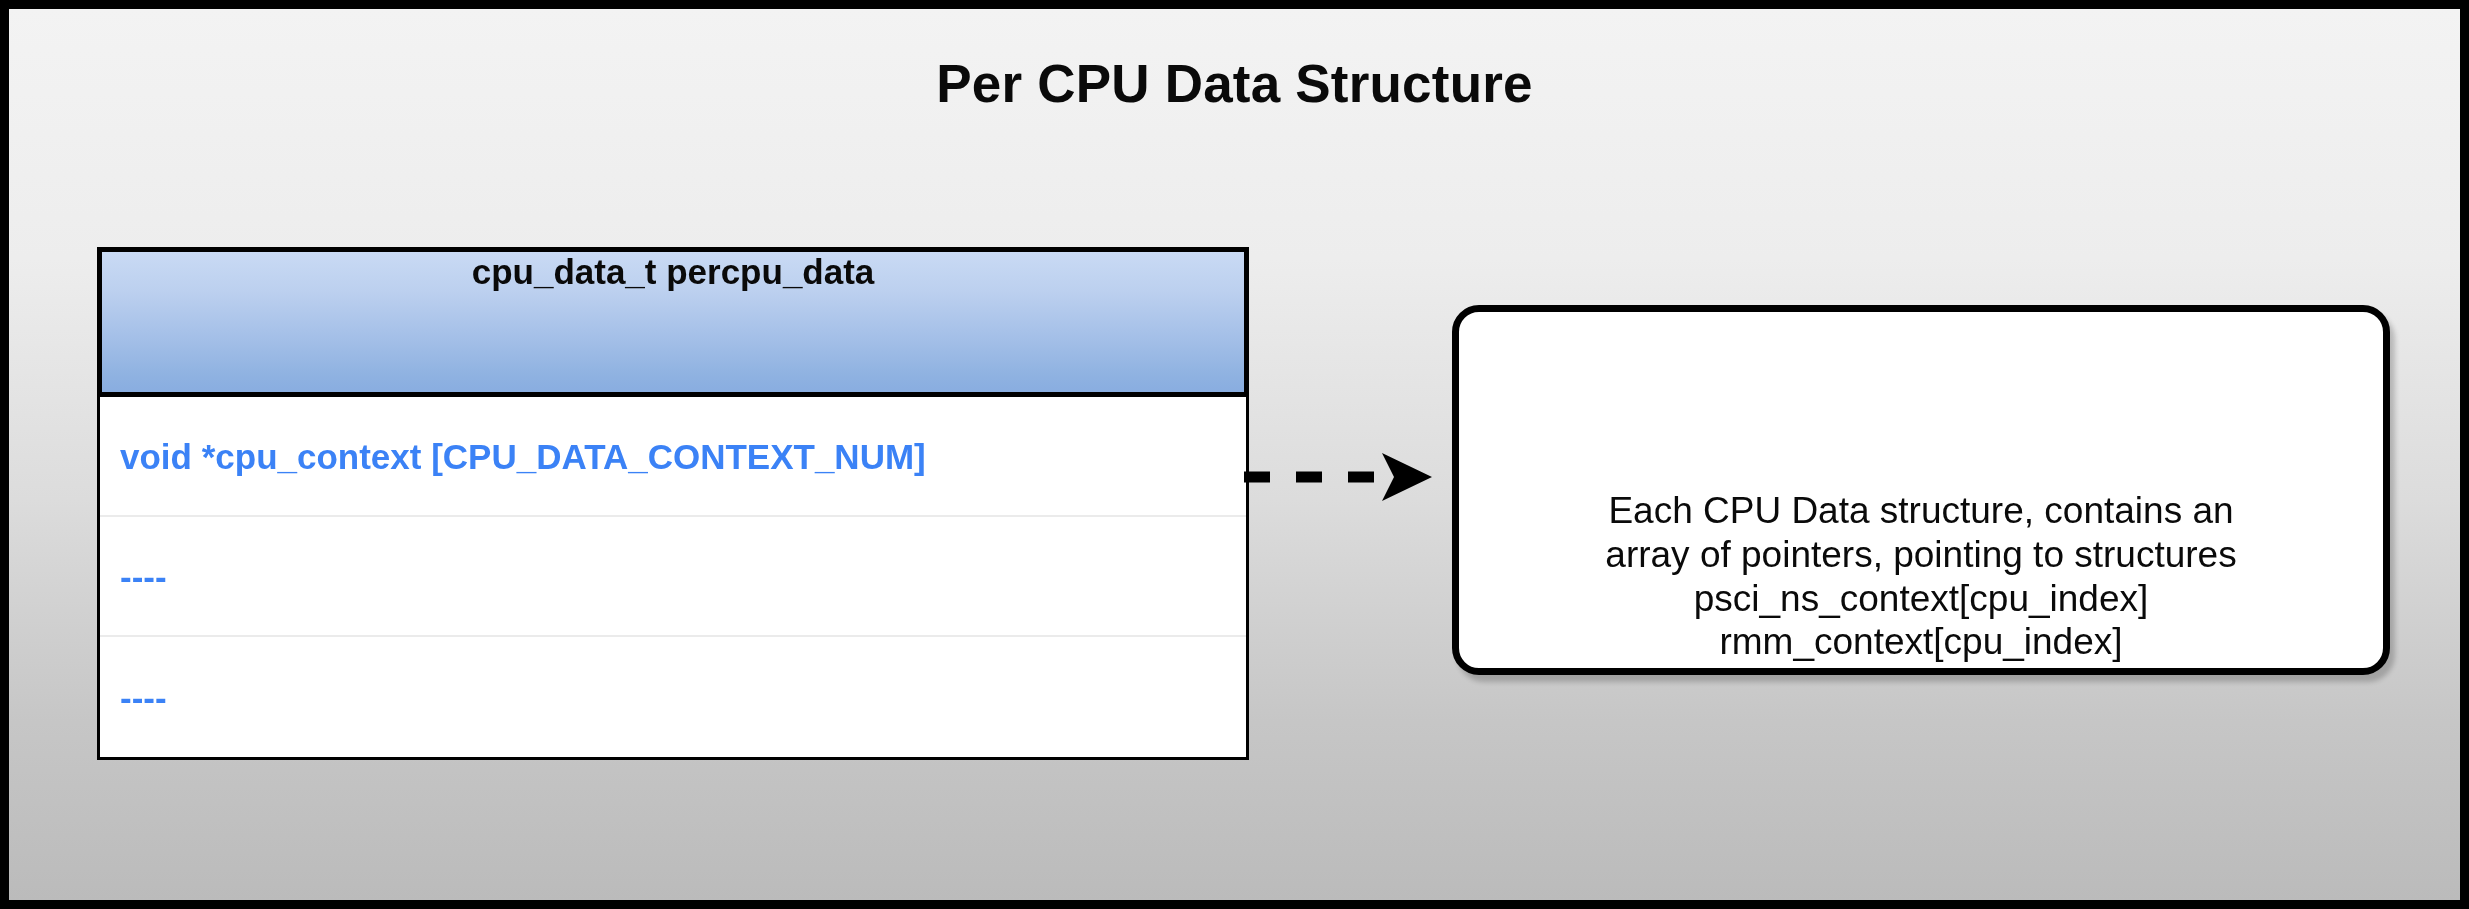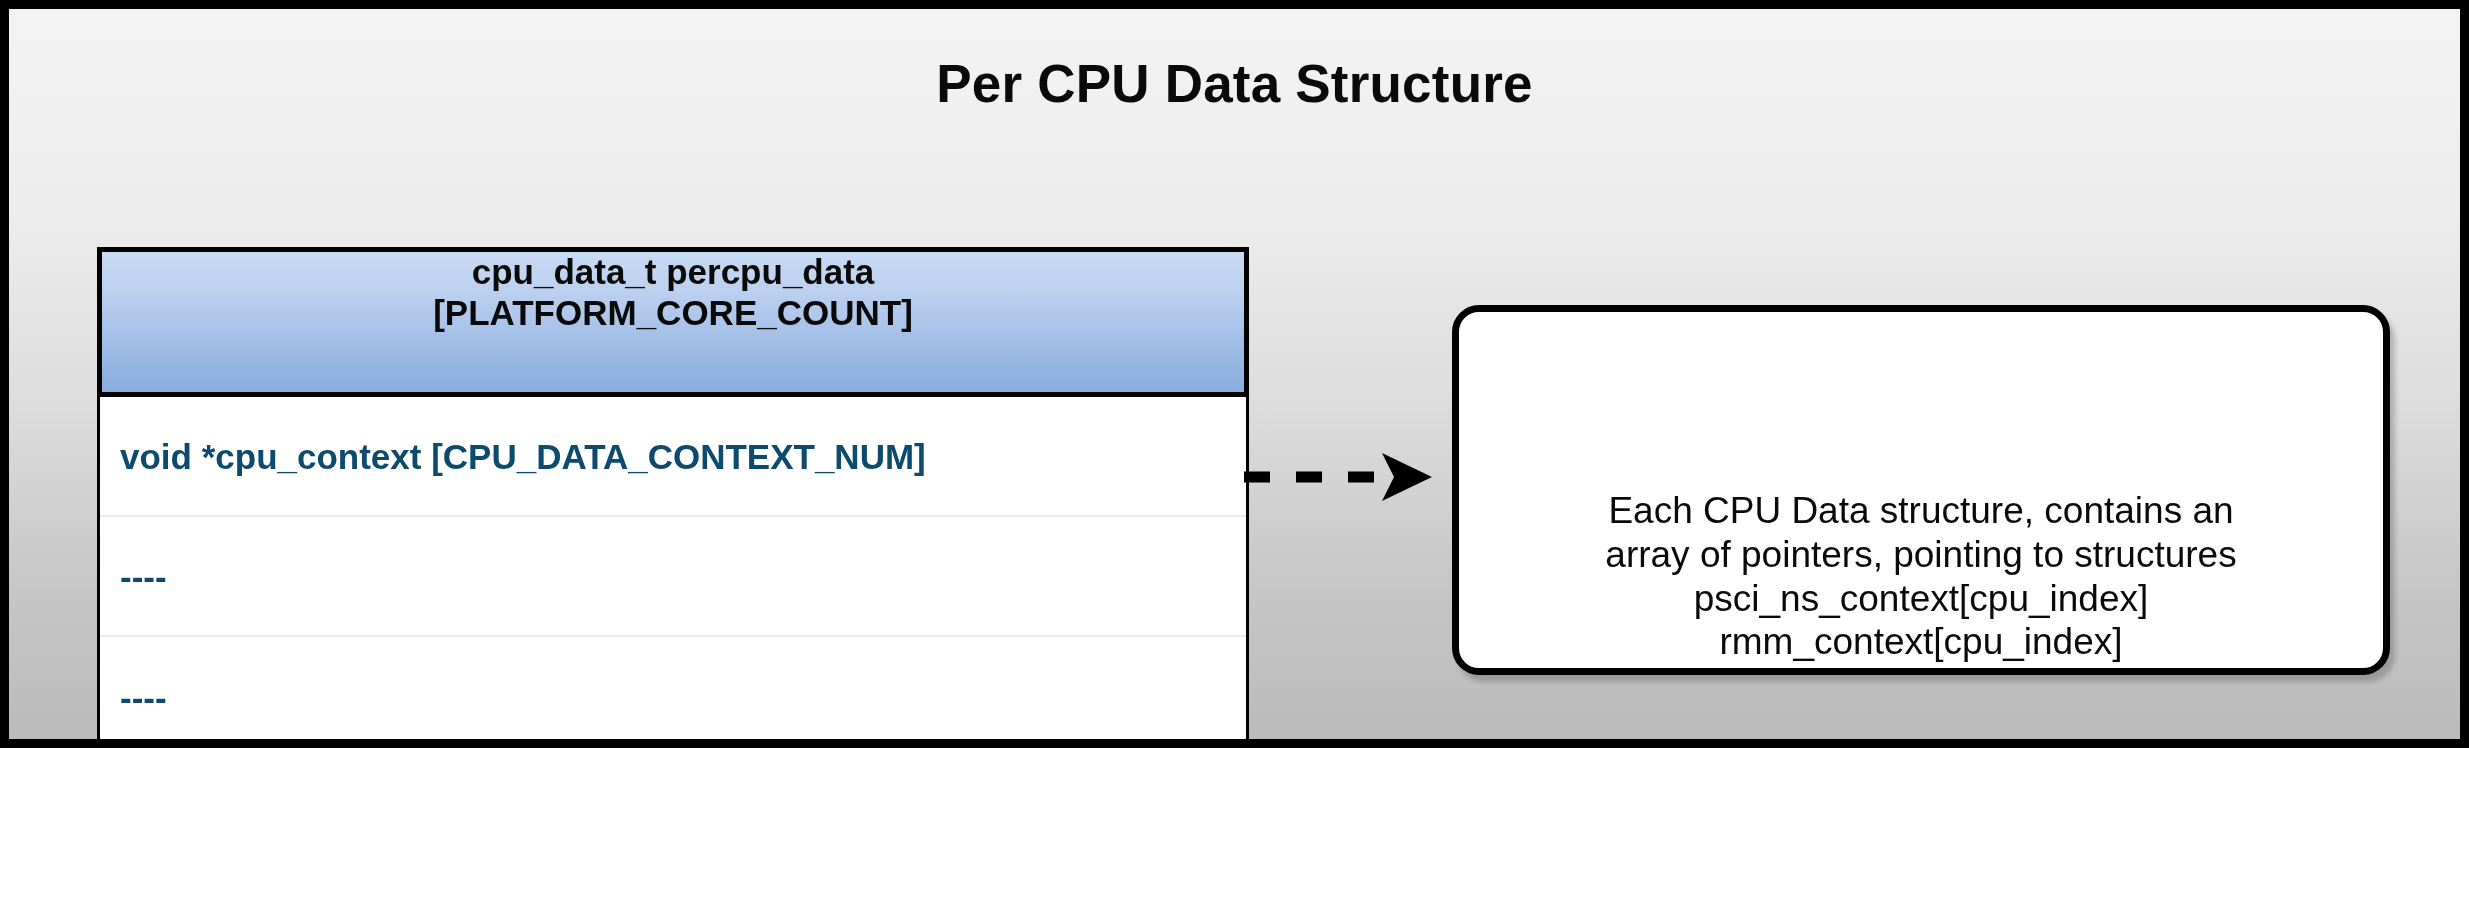--- a/index.html
+++ b/index.html
@@ -11,21 +11,21 @@
     height: 909px;
     background: #ffffff;
     font-family: "Liberation Sans", sans-serif;
     overflow: hidden;
   }
 
   
   #canvas {
     position: relative;
     width: 2469px;
-    height: 748px;
+    height: 909px;
     box-sizing: border-box;
     border: 9px solid #000000;
     background: linear-gradient(to bottom, #f3f3f3 0%, #ededed 28%, #dcdcdc 55%, #c6c6c6 80%, #bbbbbb 100%);
     overflow: hidden;
   }
 
   
   #diagram-title {
     position: absolute;
     left: 0;
@@ -84,21 +84,21 @@
     align-items: center;
     border-bottom: 2px solid #ebebeb;
     background: #ffffff;
   }
   .struct-row:last-child {
     border-bottom: none;
   }
   .struct-row .cell-text {
     font-size: 35px;
     font-weight: bold;
-    color: #0c4a6e;
+    color: #3b82f6;
     white-space: pre;
     line-height: 1;
   }
 
   
   #flow-arrow {
     position: absolute;
     left: 1233px;
     top: 436px;
     width: 200px;
@@ -138,21 +138,20 @@
 <body>
 
 <div id="canvas">
 
   <div id="diagram-title">Per CPU Data Structure</div>
 
   <div id="struct-table">
 
     <div id="struct-header">
       <span class="hdr-line">cpu_data_t percpu_data</span>
-      <span class="hdr-line">[PLATFORM_CORE_COUNT]</span>
     </div>
 
     <div id="struct-body">
       <div class="struct-row">
         <span class="cell-text">void *cpu_context [CPU_DATA_CONTEXT_NUM]</span>
       </div>
       <div class="struct-row">
         <span class="cell-text">----</span>
       </div>
       <div class="struct-row">

